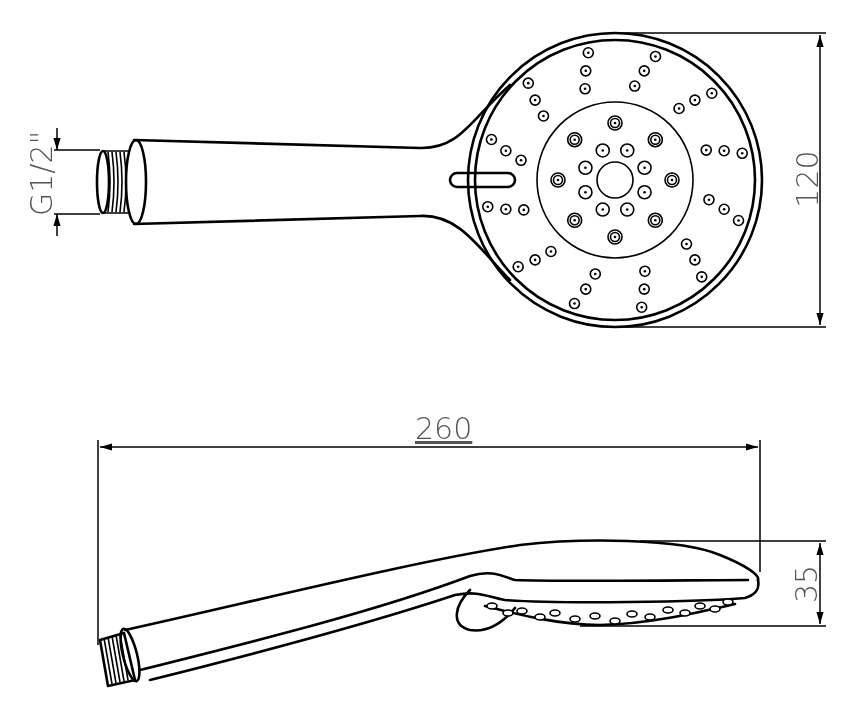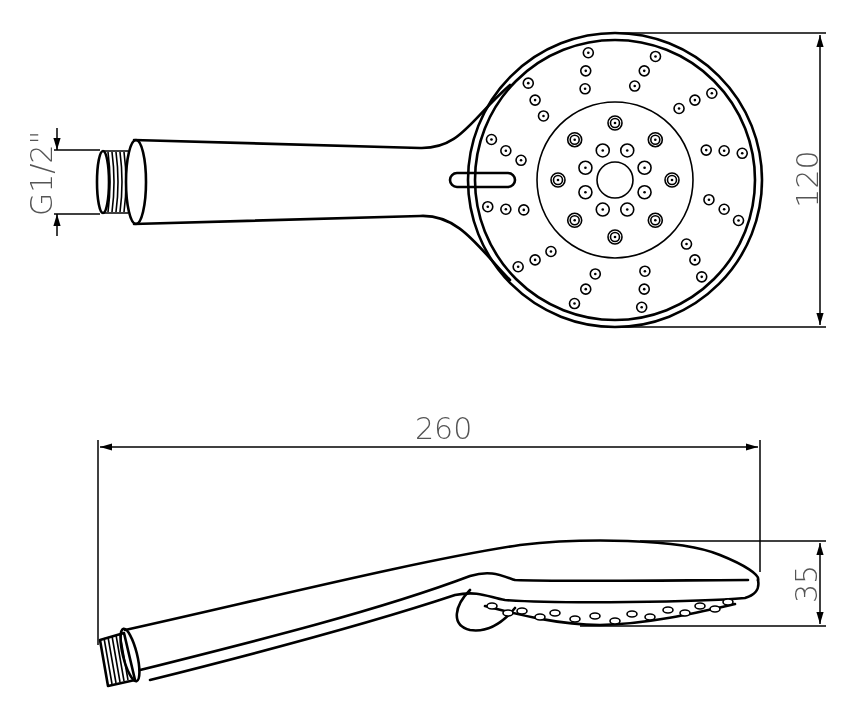--- a/index.html
+++ b/index.html
@@ -209,14 +209,14 @@
         <ellipse cx="685" cy="613" rx="5" ry="3" class="nz"></ellipse>
         <ellipse cx="700" cy="606" rx="5" ry="3" class="nz"></ellipse>
         <ellipse cx="715" cy="609" rx="5" ry="3" class="nz"></ellipse>
         <ellipse cx="728" cy="602" rx="5" ry="3" class="nz"></ellipse>
       </g>
   </g>
 </svg>
 
 <div class="dimtxt rot" style="left:6px; top:165px; width:72px; text-align:center;">G1/2"</div>
 <div class="dimtxt rot" style="left:778px; top:164px; width:60px; text-align:center;">120</div>
-<div class="dimtxt" style="left:415px; top:414px;">260</div>
+<div class="dimtxt" style="left:415px; top:414px;text-decoration:underline;">260</div>
 <div class="dimtxt rot" style="left:785px; top:569px; width:44px; text-align:center;">35</div>
 
 </body></html>

